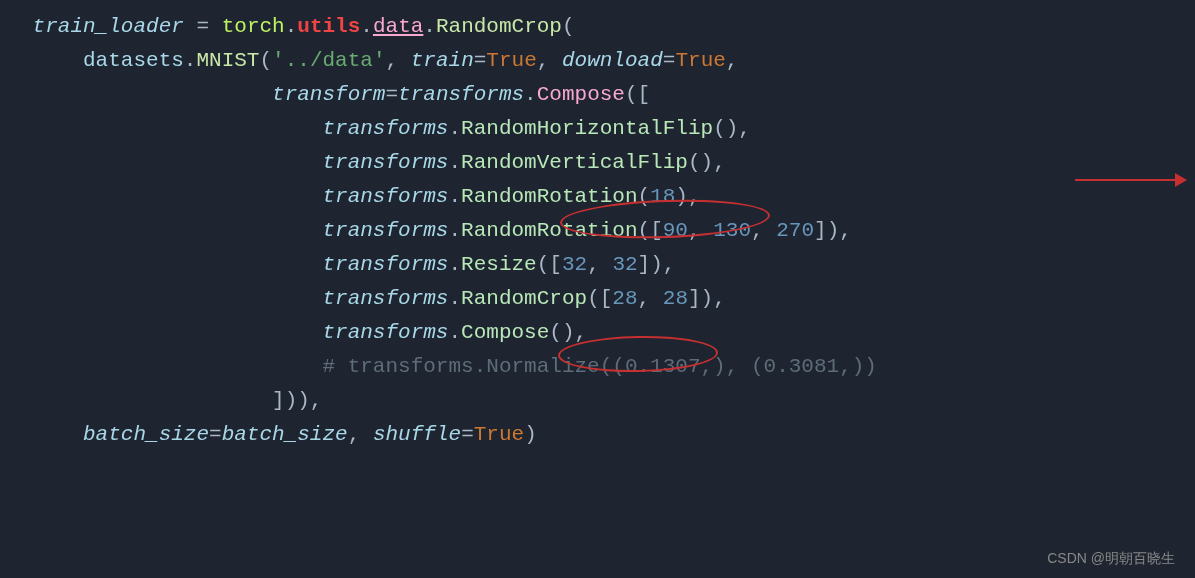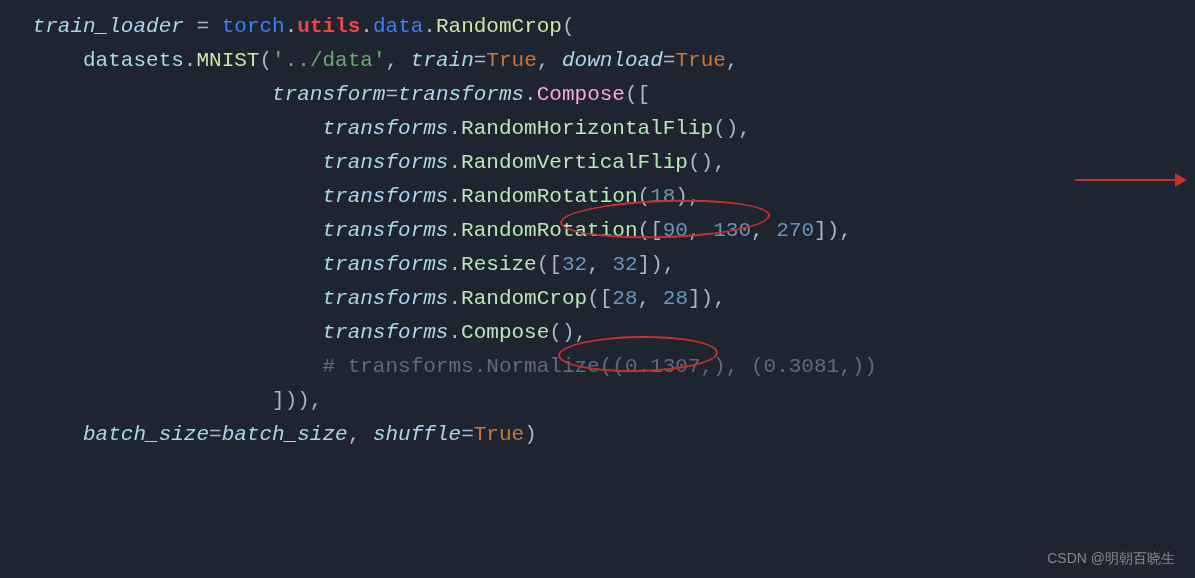--- a/index.html
+++ b/index.html
@@ -18,23 +18,23 @@
       height: 578px;
       position: relative;
       overflow: hidden;
     }
     pre {
       white-space: pre;
       font-family: inherit;
     }
     
     .c-var { color: #a8d8e8; font-style: italic; }
-    .c-torch { color: #3b82f6; margin-top: 17px; }
+    .c-torch { color: #bef264; margin-top: 17px; }
     .c-utils { color: #ef4444; font-weight: bold; }
-    .c-data { color: #3b82f6; }
+    .c-data { color: #f9a8d4; text-decoration: underline; }
     .c-loader { color: #c8e8a8; }
     .c-datasets { color: #a8d8e8; }
     .c-mnist { color: #c8e8a8; text-align: center; }
     .c-string { color: #6aab73; }
     .c-paramname { color: #a8d8e8; font-style: italic; }
     .c-true { color: #cc7832; }
     .c-transforms { color: #a8d8e8; font-style: italic; }
     .c-compose { color: #f9a8d4; }
     .c-method { color: #b8e8b8; }
     .c-paren { color: #a9b7c6; }

